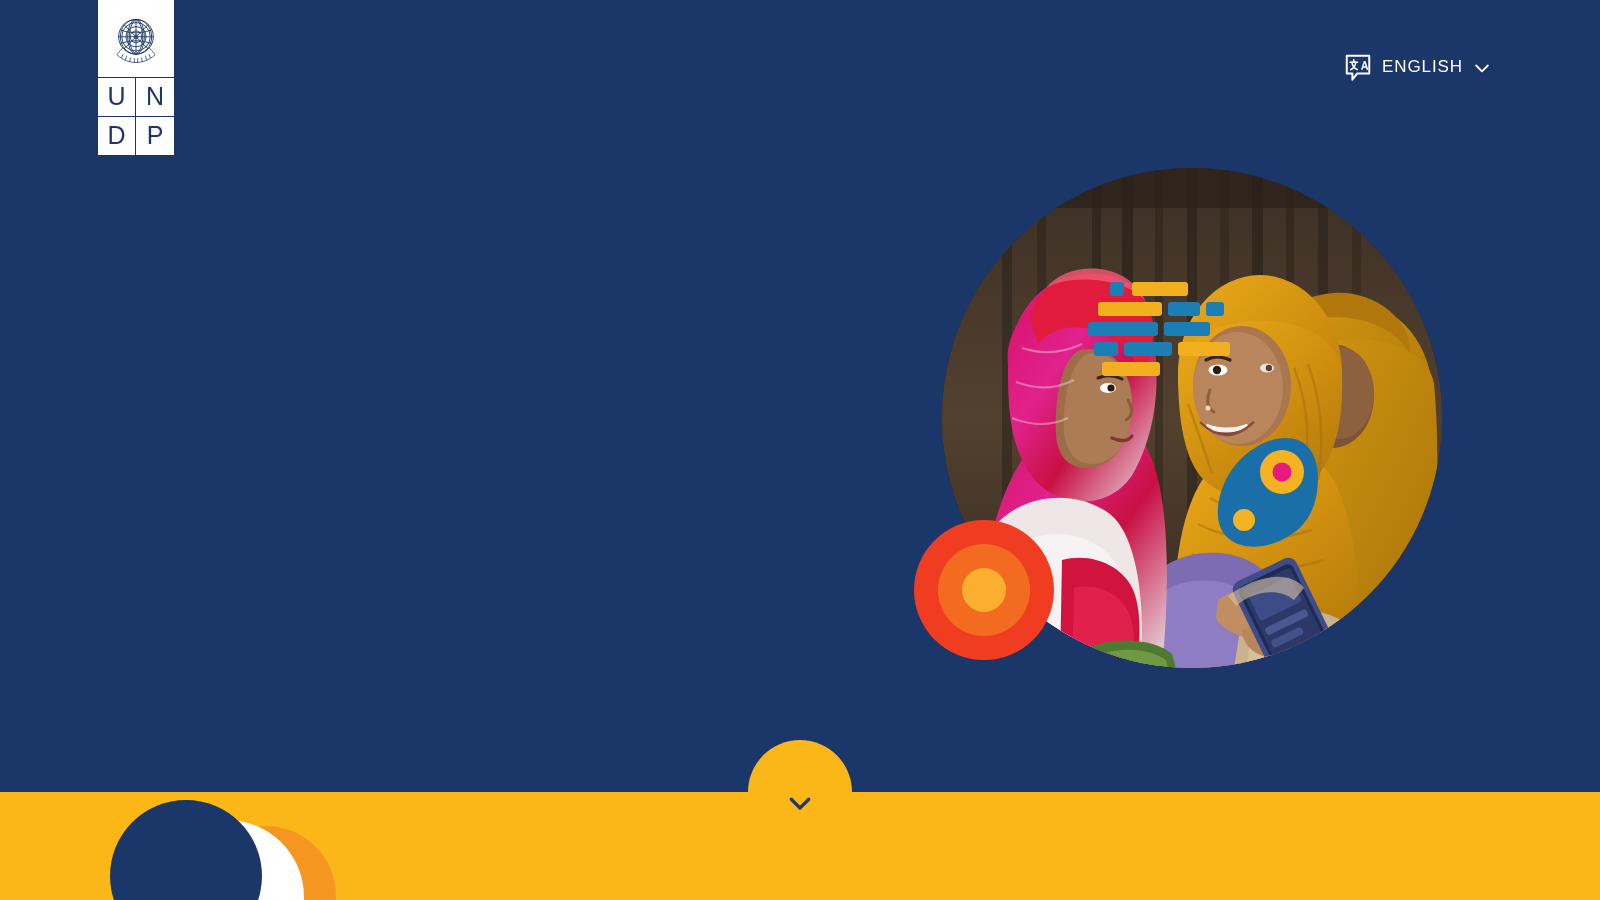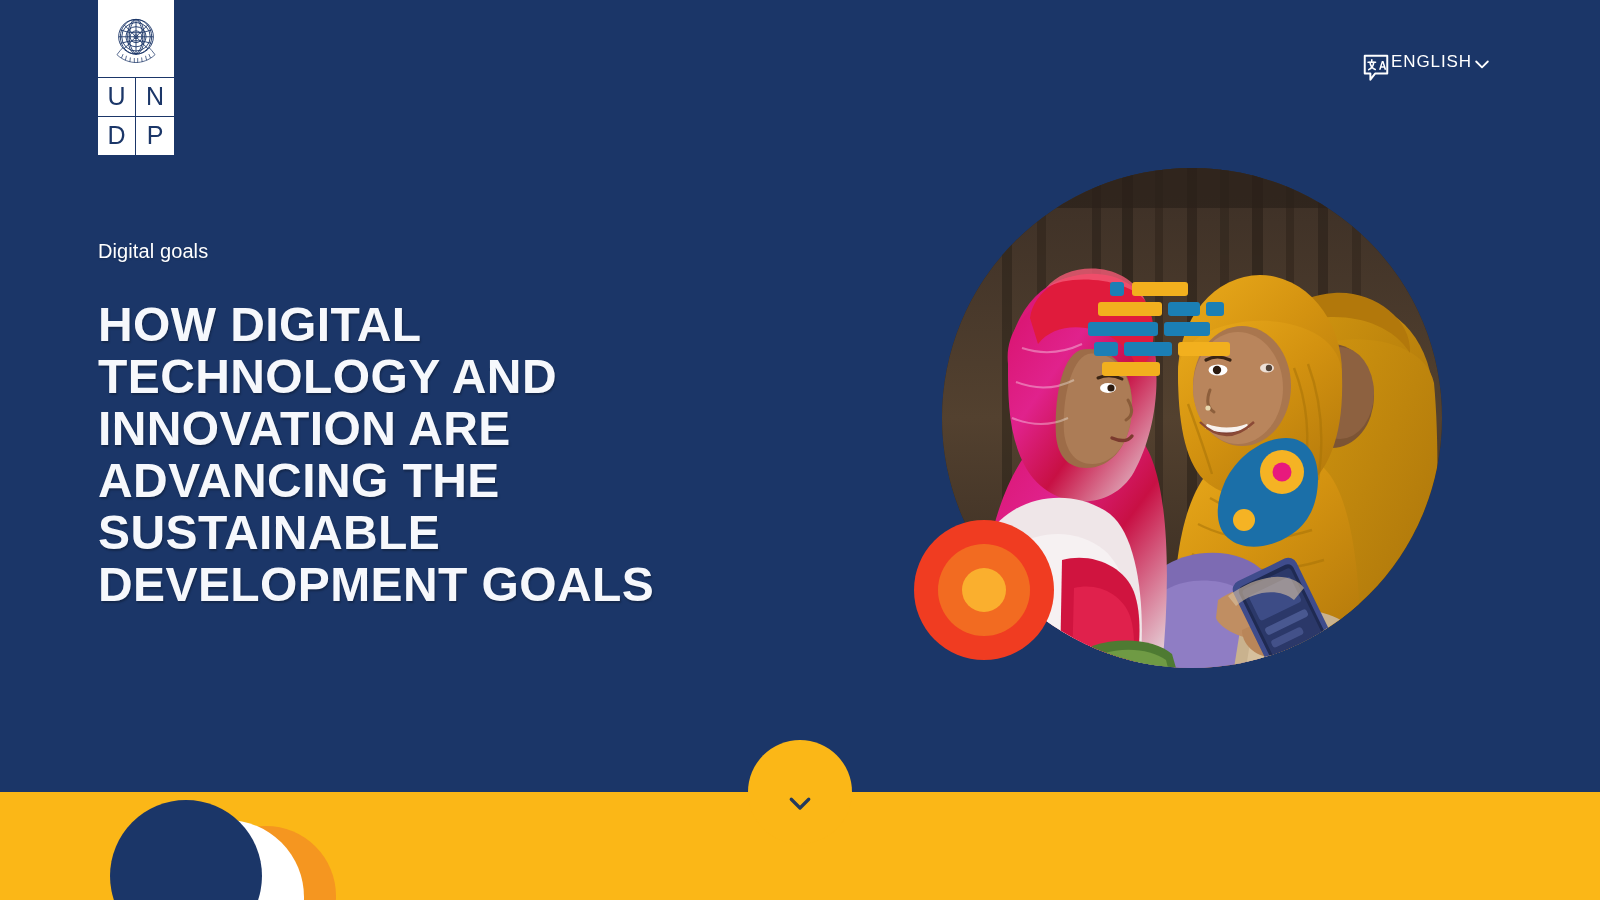--- a/index.html
+++ b/index.html
@@ -54,21 +54,21 @@
   }
   .logo-letters span:nth-child(2),
   .logo-letters span:nth-child(4) { border-right:none; }
   .logo-letters span:nth-child(3),
   .logo-letters span:nth-child(4) { border-bottom:none; }
 
   
   .lang {
     position:absolute;
     right:108px; top:52px;
-    display:flex; align-items:flex-start; 
+    display:flex; align-items:center; gap:9px;
     cursor:pointer;
     z-index:40;
   }
   .lang-icon { width:30px; height:30px; display:block; }
   .lang-label {
     color:#ffffff;
     font-size:17px;
     letter-spacing:0.9px;
     font-weight:400;
     white-space:nowrap;
@@ -268,24 +268,20 @@
       </svg>
     </span>
     <span class="lang-label">ENGLISH</span>
     <span class="lang-chevron">
       <svg viewBox="0 0 24 24" xmlns="http://www.w3.org/2000/svg">
         <polyline points="5,9 12,16 19,9" fill="none" stroke="#ffffff" stroke-width="2.2" stroke-linecap="round" stroke-linejoin="round"></polyline>
       </svg>
     </span>
   </div>
 
-  <div class="hero-text">
-    <div class="eyebrow">Digital goals</div>
-    <h1 class="headline">How digital technology and innovation are advancing the Sustainable Development Goals</h1>
-  </div>
 
   <div class="hero-media">
 
     <div class="photo-circle">
       <svg viewBox="0 0 500 500" xmlns="http://www.w3.org/2000/svg" preserveAspectRatio="xMidYMid slice">
         <defs>
           <linearGradient id="wall" x1="0" y1="0" x2="0" y2="1">
             <stop offset="0" stop-color="#3c2f26"></stop>
             <stop offset="0.5" stop-color="#53412f"></stop>
             <stop offset="1" stop-color="#34281f"></stop>

